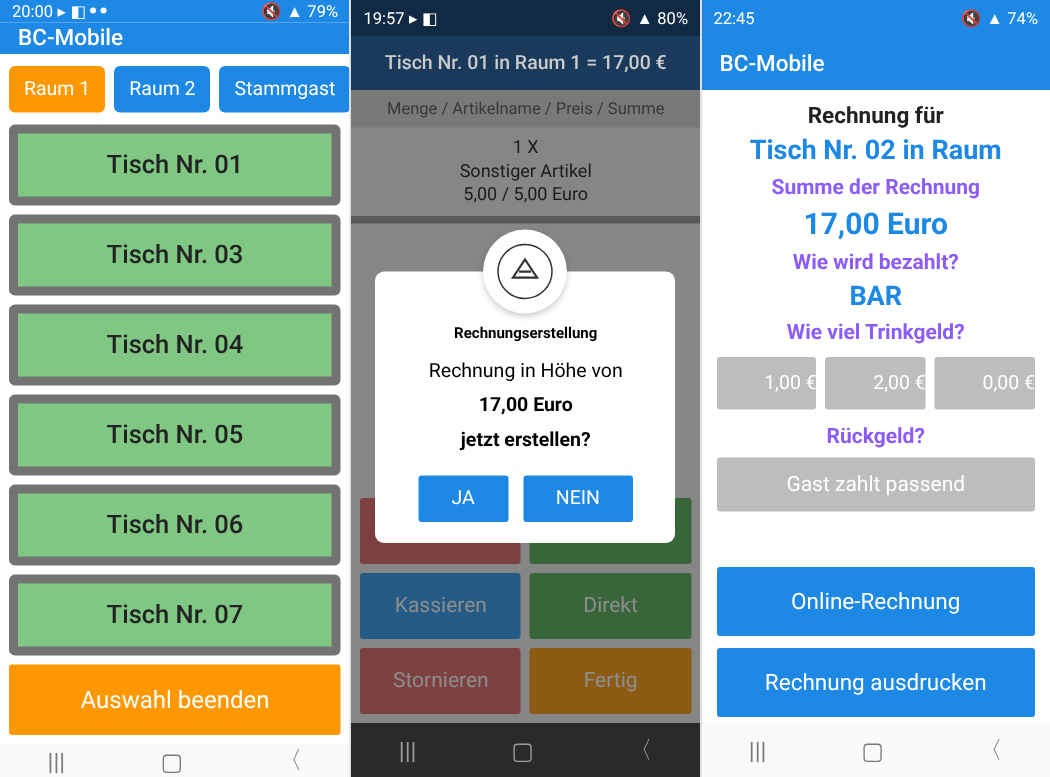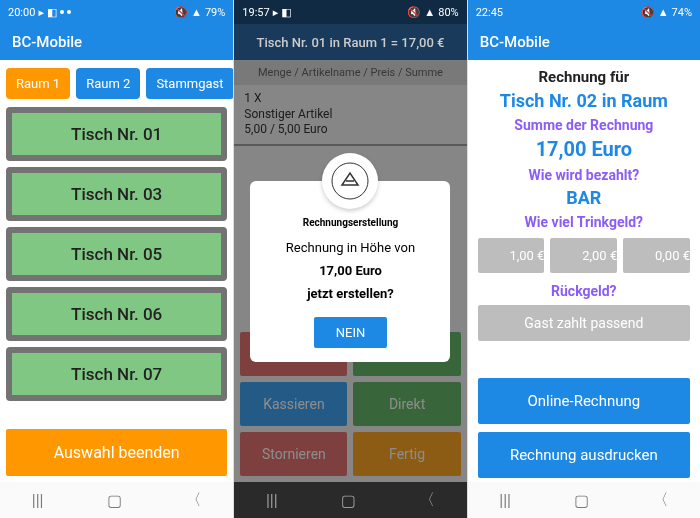--- a/index.html
+++ b/index.html
@@ -31,21 +31,21 @@
 
   .bottom-btn { margin: 6px; background: #ff9800; color: #fff; text-align: center; padding: 14px 0; font-size: 16px; border-radius: 2px; }
 
   
   .nav-bar { height: 36px; display: flex; align-items: center; justify-content: space-around; background: #fafafa; color: #444; font-size: 16px; }
   .nav-bar span { opacity: 0.7; }
 
   
   .s2-content { position: relative; flex: 1; background: #f5f5f5; display: flex; flex-direction: column; }
   .s2-header2 { background: #ddd; padding: 6px; text-align: center; font-size: 11px; color: #666; }
-  .s2-item { padding: 6px 10px; font-size: 12px; color: #333; line-height: 1.3; border-bottom: 2px solid #a3a3a3; }
+  .s2-item { padding: 6px 10px; font-size: 12px; color: #333; line-height: 1.3; border-bottom: 5px solid #a3a3a3; text-align: center; }
   .s2-buttons { margin-top: auto; padding: 6px; display: grid; grid-template-columns: 1fr 1fr; gap: 6px; }
   .s2-btn { padding: 14px 0; text-align: center; color: #fff; font-size: 14px; border-radius: 2px; }
   .s2-btn.red { background: #e57373; }
   .s2-btn.green { background: #66bb6a; }
   .s2-btn.blue { background: #42a5f5; }
   .s2-btn.orange { background: #ffa726; }
   .s2-overlay { position: absolute; inset: 0; background: rgba(0,0,0,0.45); display: flex; align-items: center; justify-content: center; }
   .dialog { background: #fff; border-radius: 6px; width: 200px; padding: 20px 12px 14px; text-align: center; position: relative; }
   .dialog-logo { position: absolute; top: -28px; left: 50%; transform: translateX(-50%); width: 56px; height: 56px; background: #fff; border-radius: 50%; display: flex; align-items: center; justify-content: center; font-size: 24px; box-shadow: 0 2px 4px rgba(0,0,0,0.2); }
   .dialog-title { font-weight: bold; font-size: 10px; margin: 16px 0 12px; }
@@ -90,20 +90,21 @@
       <span>BC-Mobile</span>
     </div>
     <div class="room-tabs">
       <div class="room-tab active">Raum 1</div>
       <div class="room-tab inactive">Raum 2</div>
       <div class="room-tab inactive">Stammgast</div>
     </div>
     <div class="table-list">
       <div class="table-btn">Tisch Nr. 01</div>
       <div class="table-btn">Tisch Nr. 03</div>
+      <div class="table-btn">Tisch Nr. 04</div>
       <div class="table-btn">Tisch Nr. 05</div>
       <div class="table-btn">Tisch Nr. 06</div>
       <div class="table-btn">Tisch Nr. 07</div>
     </div>
     <div class="bottom-btn">Auswahl beenden</div>
     <div class="nav-bar">
       <span>|||</span>
       <span>▢</span>
       <span>〈</span>
     </div>
@@ -146,20 +147,21 @@
             <svg width="40" height="40" viewBox="0 0 40 40">
                 <circle cx="20" cy="20" r="18" fill="#fff" stroke="#333"></circle>
                 <path d="M12 24 L20 12 L28 24 Z M16 20 L24 20" fill="none" stroke="#333" stroke-width="1.5"></path>
               </svg>
           </div>
           <div class="dialog-title">Rechnungserstellung</div>
           <div class="dialog-line">Rechnung in Höhe von</div>
           <div class="dialog-line dialog-bold">17,00 Euro</div>
           <div class="dialog-line dialog-bold">jetzt erstellen?</div>
           <div class="dialog-actions">
+            <div class="dialog-btn">JA</div>
             <div class="dialog-btn">NEIN</div>
           </div>
         </div>
       </div>
     </div>
     <div class="nav-bar" style="background:#2a2a2a;color:#ccc">
       <span>|||</span>
       <span>▢</span>
       <span>〈</span>
     </div>

